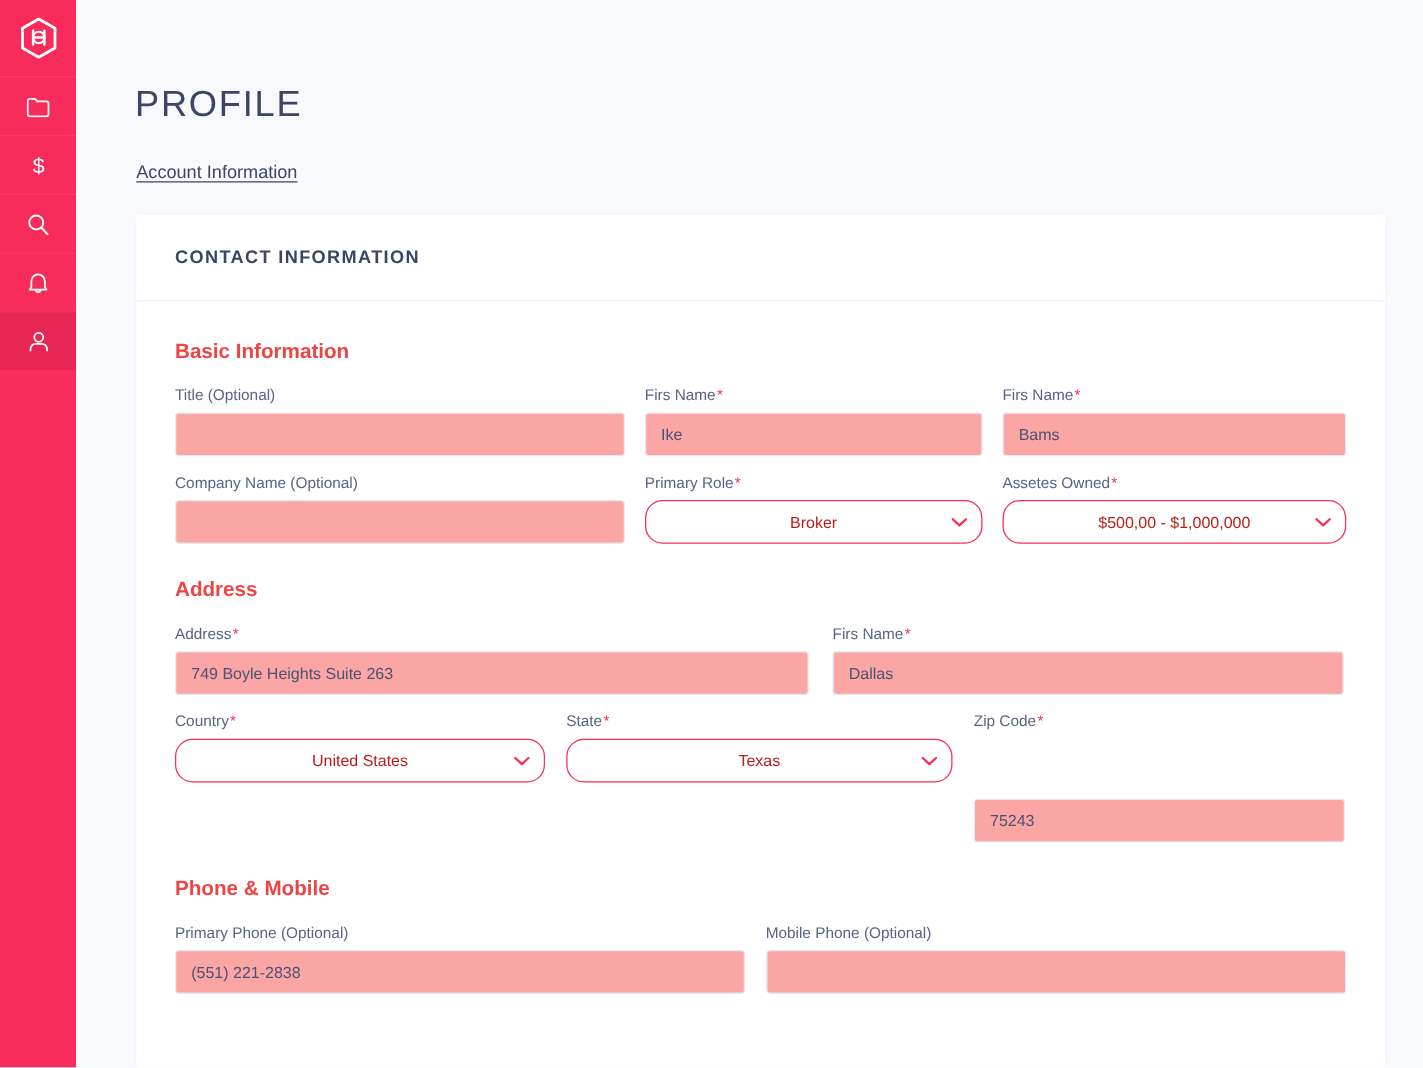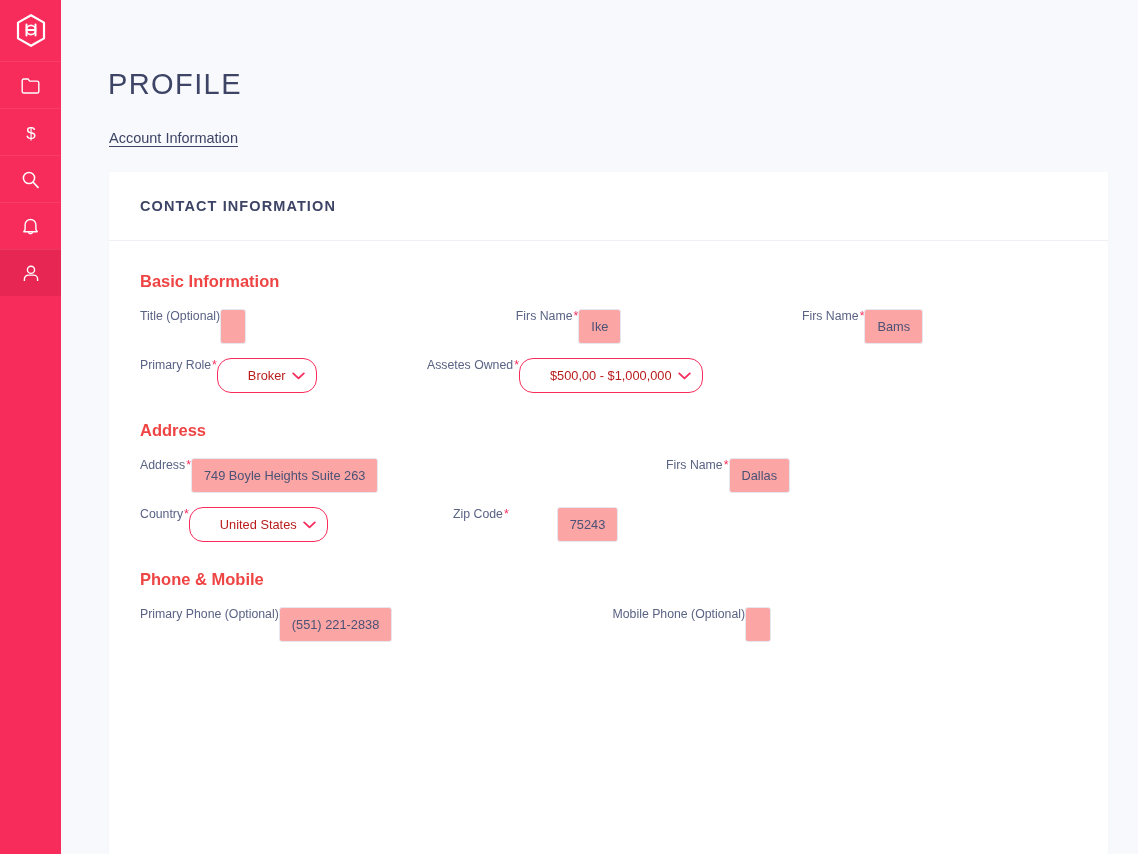--- a/index.html
+++ b/index.html
@@ -119,21 +119,21 @@
     margin-bottom: 18px;
   }
   .section-title.spaced { margin-top: 28px; }
 
   .row {
     display: flex;
     gap: 0;
     margin-bottom: 14px;
   }
 
-  .field { display: flex; }
+  .field { display: flex; flex-direction: column; }
 
   .field-label {
     font-size: 12.3px;
     color: #5a6384;
     margin-bottom: 7px;
     white-space: nowrap;
   }
   .req { color: #f72c5b; margin-left: 1px; }
 
   .input {
@@ -275,20 +275,24 @@
             <div class="input">Ike</div>
           </div>
 
           <div class="field c-last">
             <span class="field-label"><span>Firs Name</span><span class="req">*</span></span>
             <div class="input">Bams</div>
           </div>
         </div>
 
         <div class="row">
+          <div class="field c-title">
+            <span class="field-label"><span>Company Name (Optional)</span></span>
+            <div class="input"></div>
+          </div>
 
           <div class="field c-first">
             <span class="field-label"><span>Primary Role</span><span class="req">*</span></span>
             <div class="select">
               <span>Broker</span>
               <span class="chev">
                 <svg width="13" height="8" viewBox="0 0 13 8" aria-hidden="true">
                   <path d="M1.2 1.4 L6.5 6.3 L11.8 1.4" fill="none" stroke="#f72c5b" stroke-width="1.8" stroke-linecap="round" stroke-linejoin="round"></path>
                 </svg>
               </span>
@@ -328,20 +332,31 @@
             <div class="select">
               <span>United States</span>
               <span class="chev">
                 <svg width="13" height="8" viewBox="0 0 13 8" aria-hidden="true">
                   <path d="M1.2 1.4 L6.5 6.3 L11.8 1.4" fill="none" stroke="#f72c5b" stroke-width="1.8" stroke-linecap="round" stroke-linejoin="round"></path>
                 </svg>
               </span>
             </div>
           </div>
 
+          <div class="field c-state">
+            <span class="field-label"><span>State</span><span class="req">*</span></span>
+            <div class="select">
+              <span>Texas</span>
+              <span class="chev">
+                <svg width="13" height="8" viewBox="0 0 13 8" aria-hidden="true">
+                  <path d="M1.2 1.4 L6.5 6.3 L11.8 1.4" fill="none" stroke="#f72c5b" stroke-width="1.8" stroke-linecap="round" stroke-linejoin="round"></path>
+                </svg>
+              </span>
+            </div>
+          </div>
 
           <div class="field c-zip">
             <span class="field-label"><span>Zip Code</span><span class="req">*</span></span>
             <div class="input">75243</div>
           </div>
         </div>
 
         <h2 class="section-title spaced">Phone &amp; Mobile</h2>
 
         <div class="row">

